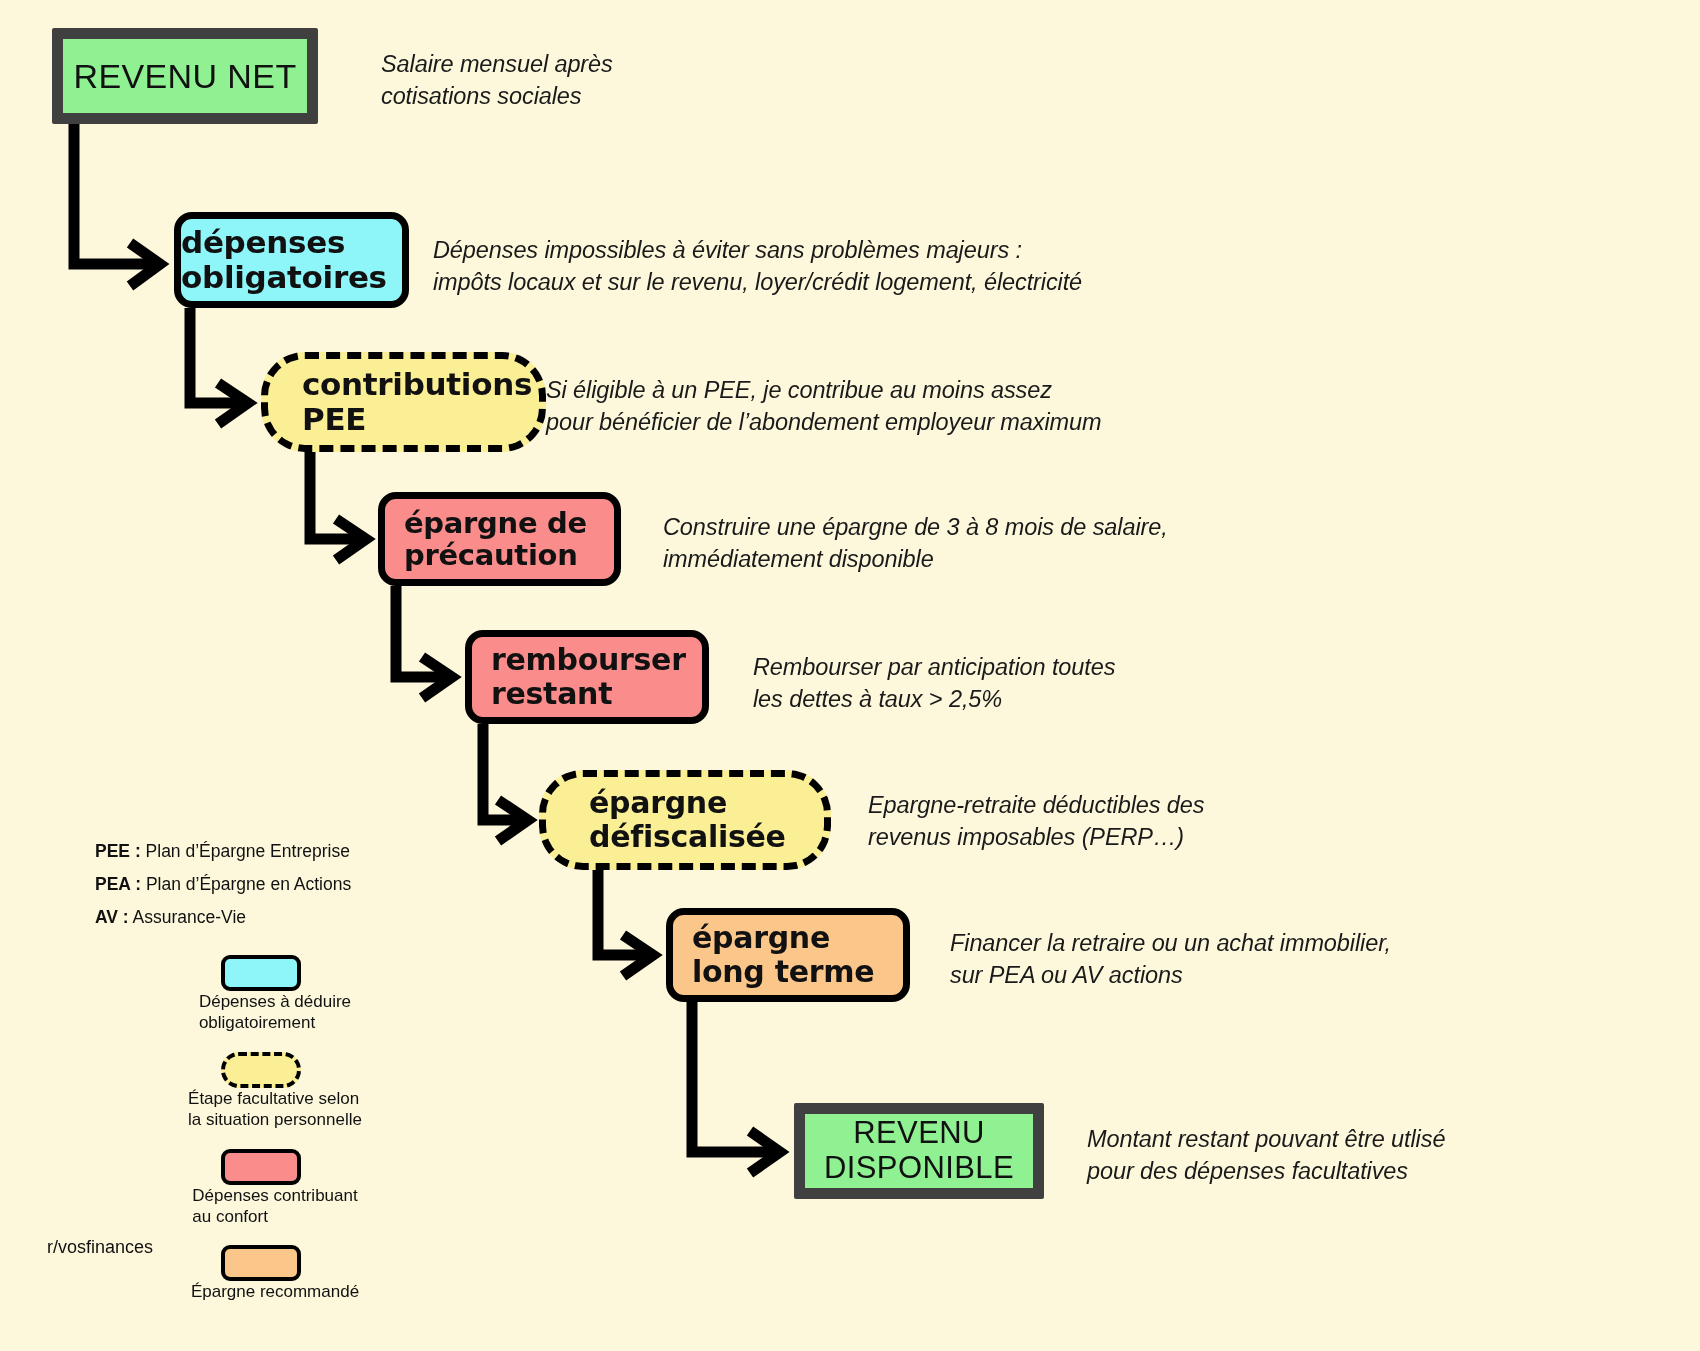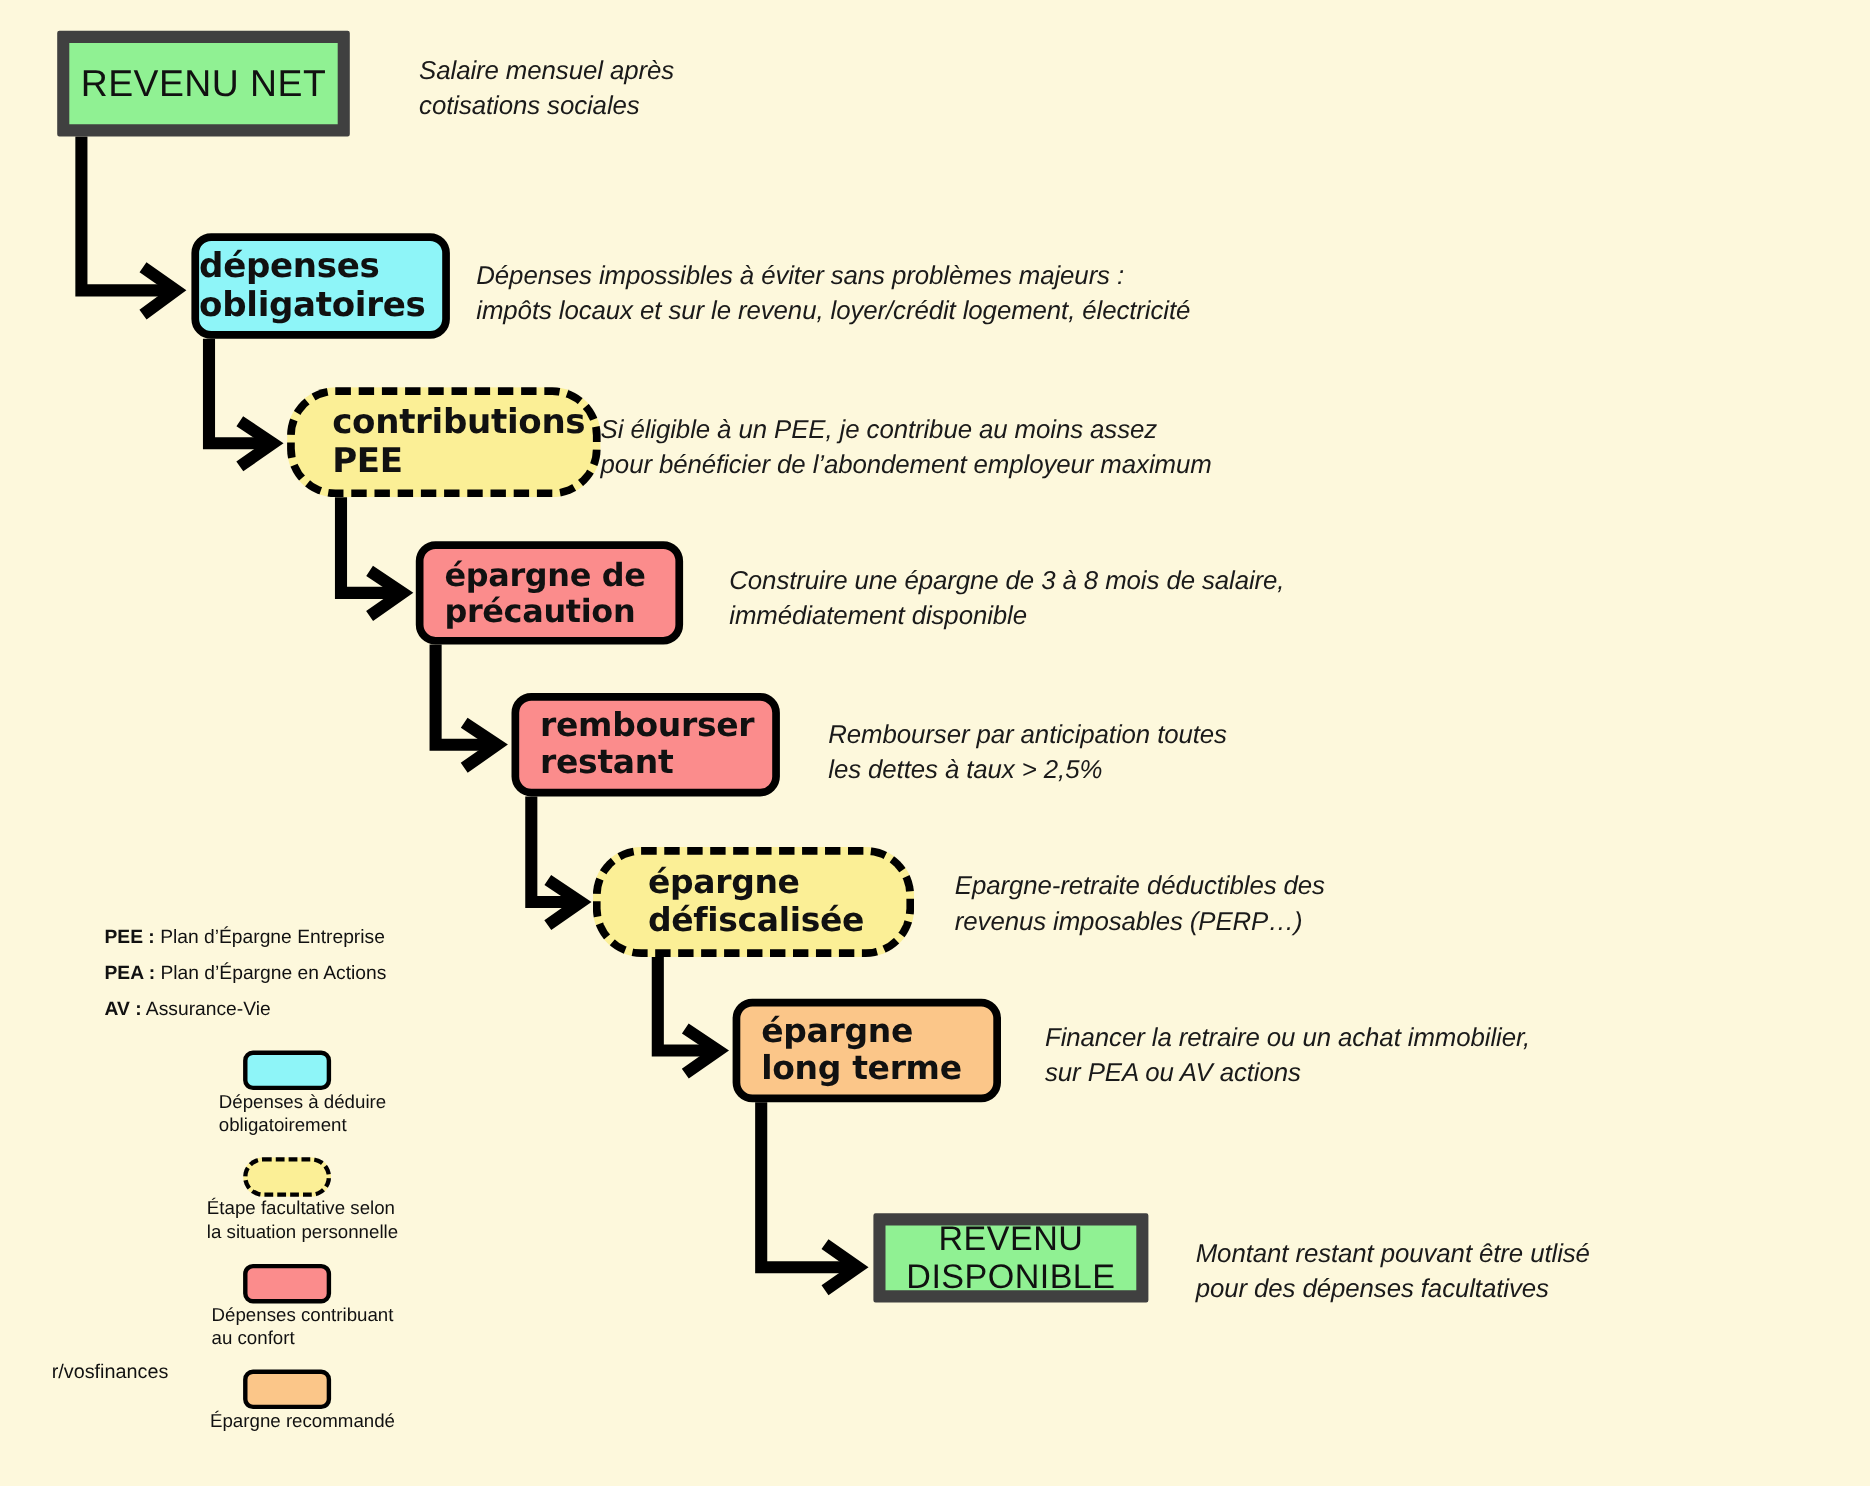--- a/index.html
+++ b/index.html
@@ -113,21 +113,21 @@
   }
 
   #node-epargne-long-terme {
     left: 666px; top: 908px; width: 244px; height: 94px;
     background: #fbc689;
     font-size: 30px;
     padding-left: 19px;
   }
 
   #node-revenu-disponible {
-    left: 794px; top: 1103px; width: 250px; height: 81px;
+    left: 794px; top: 1103px; width: 250px; height: 96px;
     background: #90f193;
     font-size: 31px;
     justify-content: center;
   }
   #node-revenu-disponible .node-label { text-align: center; }
 
   
   .annot {
     position: absolute;
     font-family: "Liberation Sans", sans-serif;

